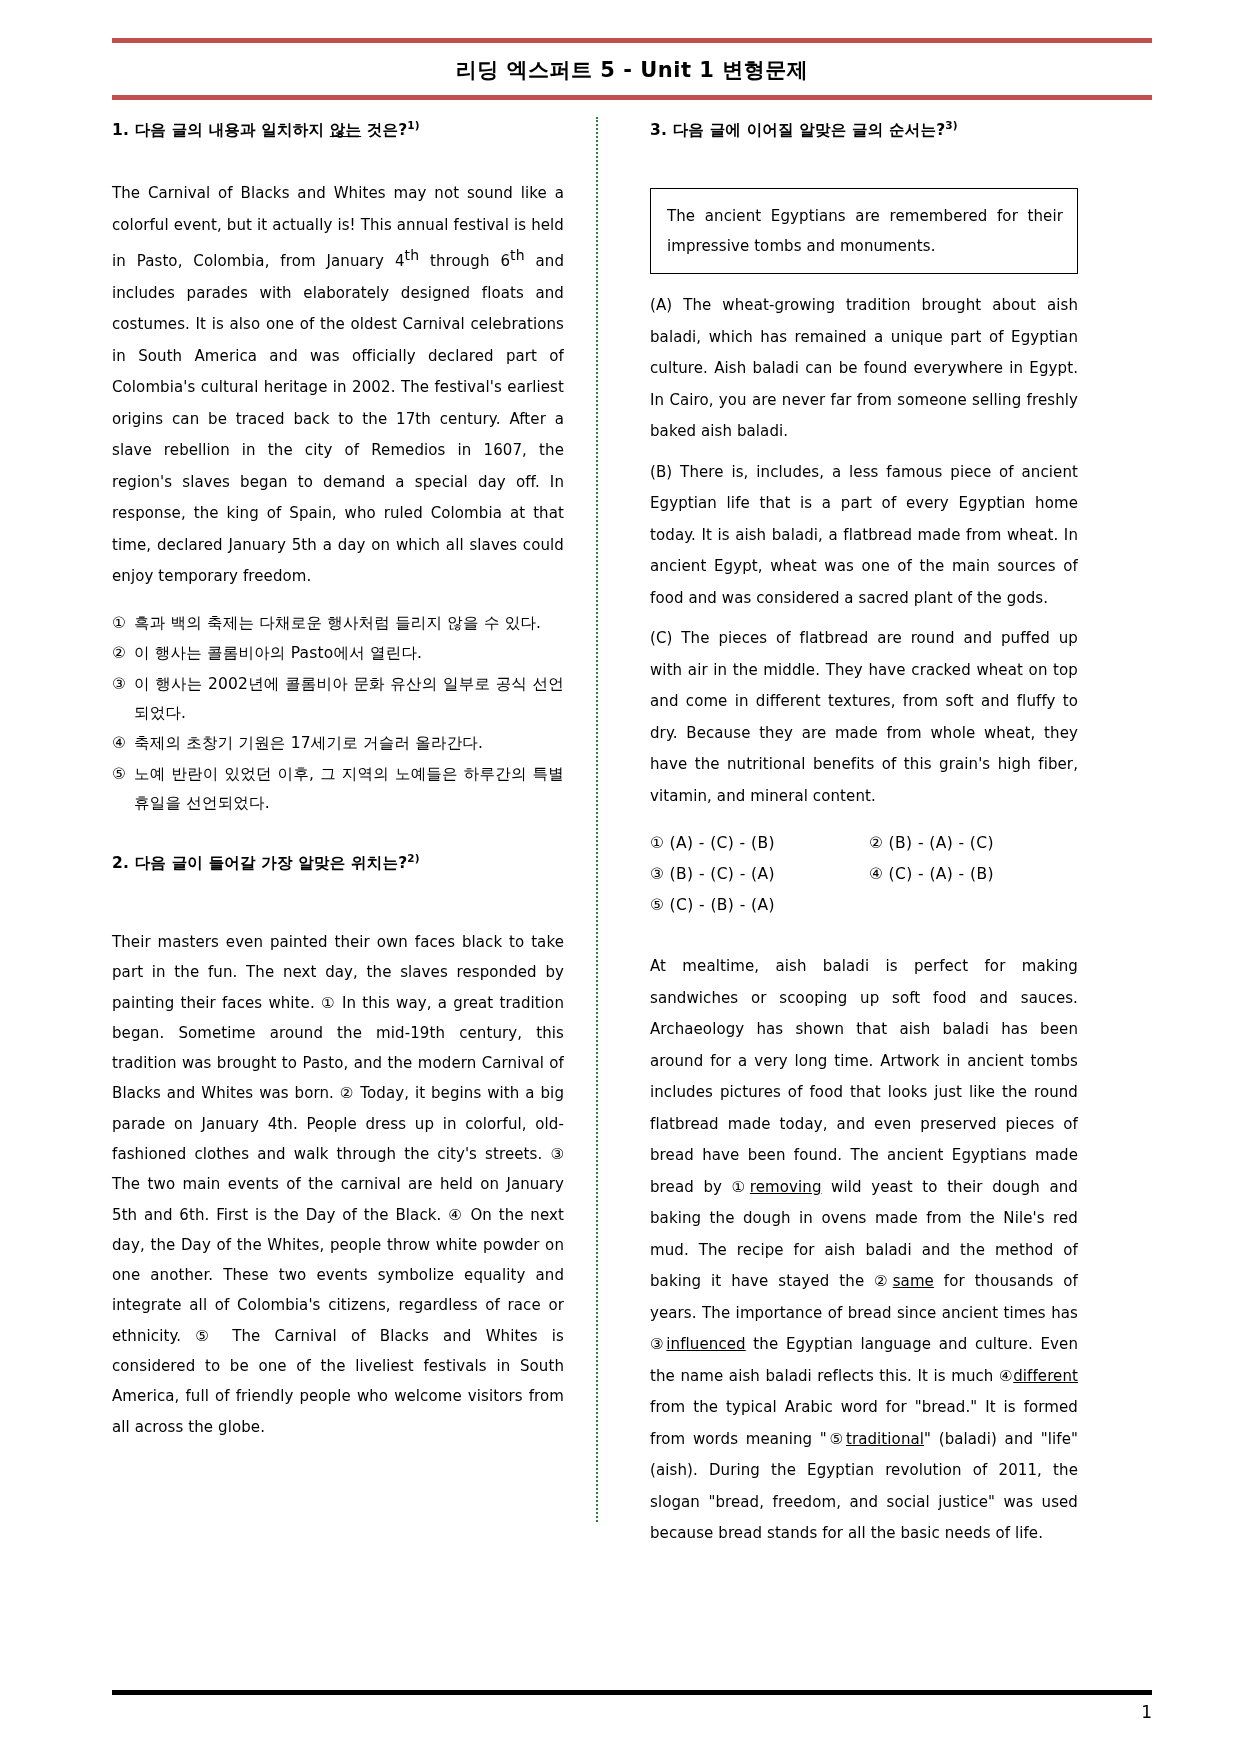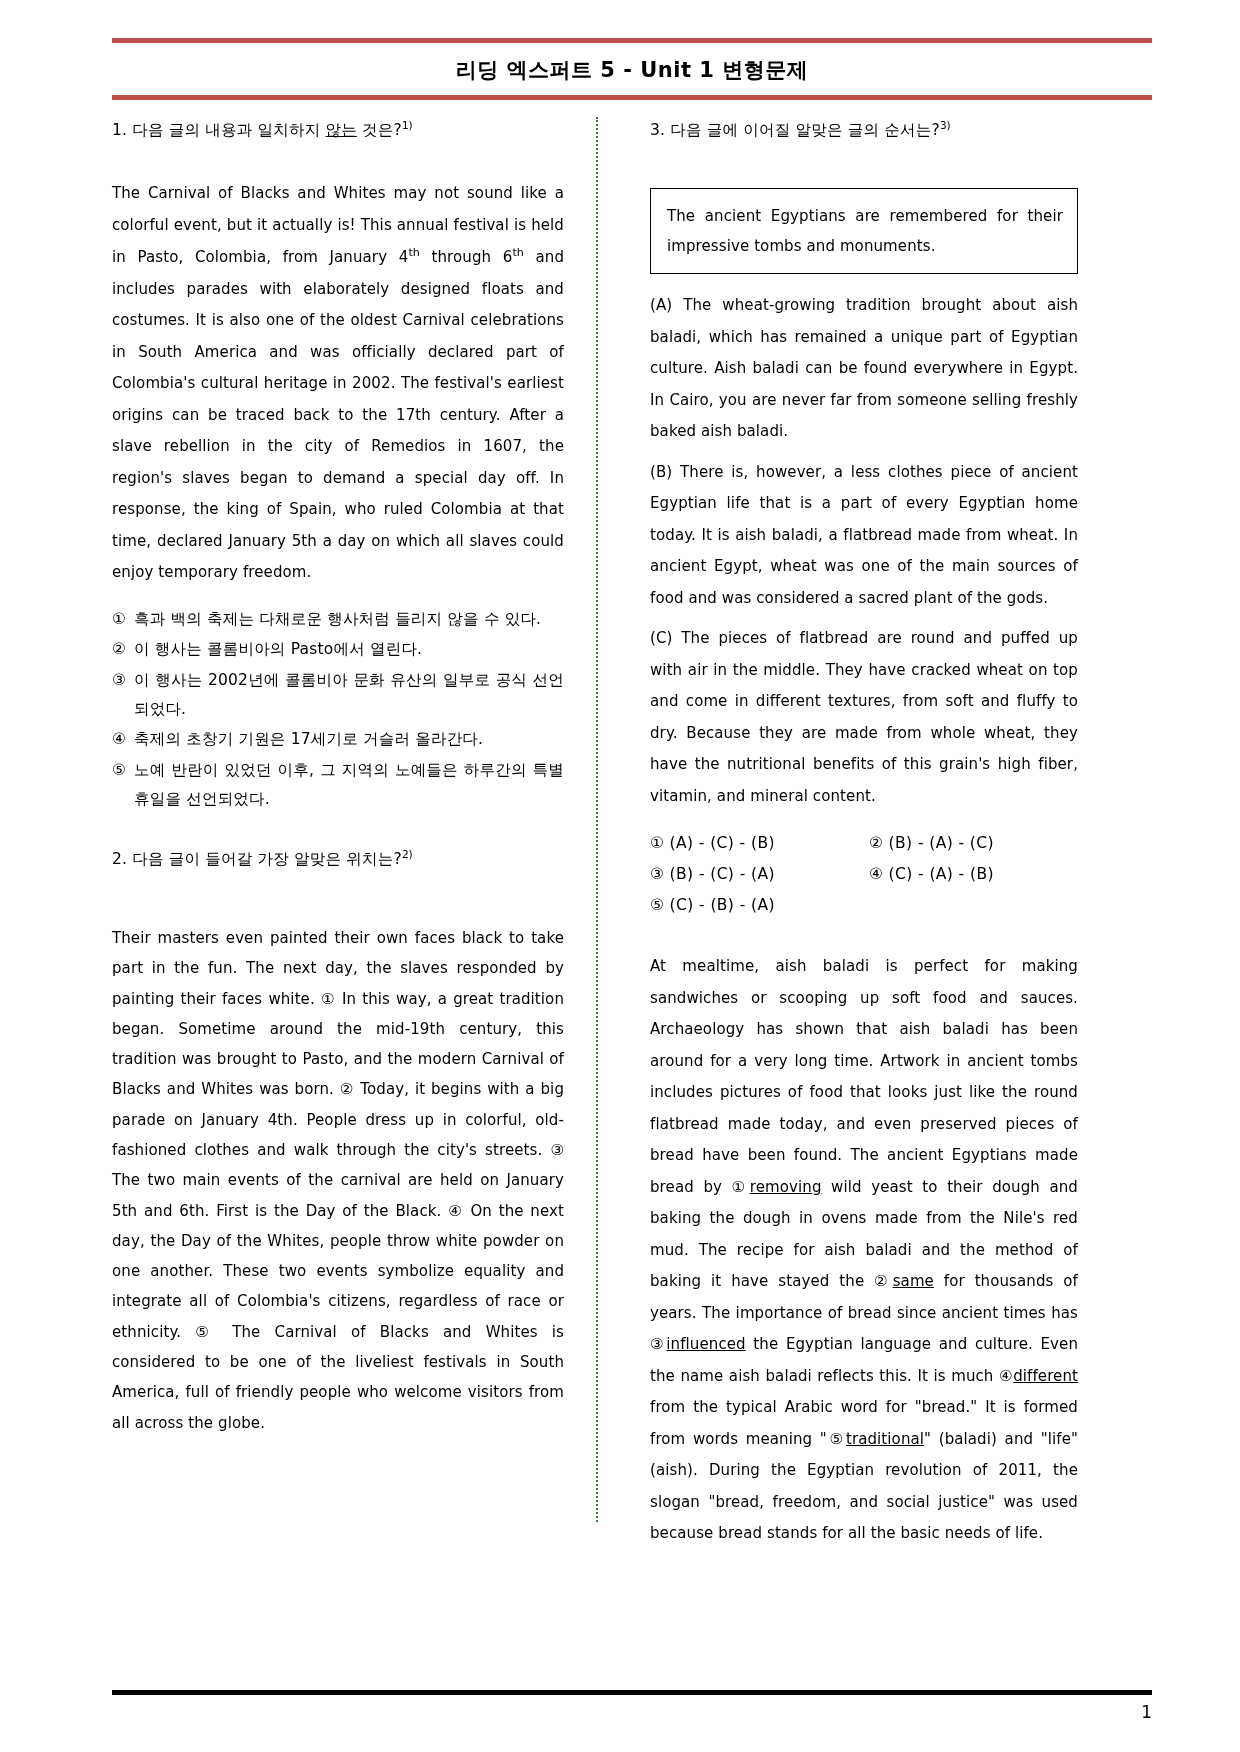--- a/index.html
+++ b/index.html
@@ -60,39 +60,40 @@
     width: 20px;
     border-left: 2px dotted #2f7d32;
     margin-left: 24px;
   }
   
   .q-head {
     font-size: 15.5px;
     line-height: 1.55;
     margin: 0 0 6px 0;
     letter-spacing: 0.2px;
+    font-weight: bold;
   }
   .q-head .u { text-decoration: underline; }
   .q-head sup {
     font-size: 10.5px;
     vertical-align: super;
     letter-spacing: 0;
   }
   
   .passage {
     font-size: 15px;
     line-height: 2.1;
     text-align: justify;
     text-justify: inter-word;
     letter-spacing: 0.1px;
     margin: 0;
   }
   .passage.tight { line-height: 2.02; }
   .passage sup {
-    font-size: 11px;
+    font-size: 14px;
     vertical-align: super;
   }
   .passage .u { text-decoration: underline; }
   .gap-md { height: 30px; }
   .gap-sm { height: 16px; }
   .gap-lg { height: 40px; }
   .gap-xs { height: 9px; }
   
   .boxed {
     border: 1.5px solid #000;
@@ -216,21 +217,21 @@
       <div class="gap-lg"></div>
 
       <div class="boxed">
         <span>The ancient Egyptians are remembered for their impressive tombs and monuments.</span>
       </div>
 
       <div class="gap-sm"></div>
 
       <p class="passage">(A) The wheat-growing tradition brought about aish baladi, which has remained a unique part of Egyptian culture. Aish baladi can be found everywhere in Egypt. In Cairo, you are never far from someone selling freshly baked aish baladi.</p>
       <div class="gap-xs"></div>
-      <p class="passage">(B) There is, however, a less clothes piece of ancient Egyptian life that is a part of every Egyptian home today. It is aish baladi, a flatbread made from wheat. In ancient Egypt, wheat was one of the main sources of food and was considered a sacred plant of the gods.</p>
+      <p class="passage">(B) There is, includes, a less famous piece of ancient Egyptian life that is a part of every Egyptian home today. It is aish baladi, a flatbread made from wheat. In ancient Egypt, wheat was one of the main sources of food and was considered a sacred plant of the gods.</p>
       <div class="gap-xs"></div>
       <p class="passage">(C) The pieces of flatbread are round and puffed up with air in the middle. They have cracked wheat on top and come in different textures, from soft and fluffy to dry. Because they are made from whole wheat, they have the nutritional benefits of this grain's high fiber, vitamin, and mineral content.</p>
 
       <div class="gap-sm"></div>
 
       <div class="choices-order">
         <div class="c">① (A) - (C) - (B)</div>
         <div class="c">② (B) - (A) - (C)</div>
         <div class="c">③ (B) - (C) - (A)</div>
         <div class="c">④ (C) - (A) - (B)</div>

